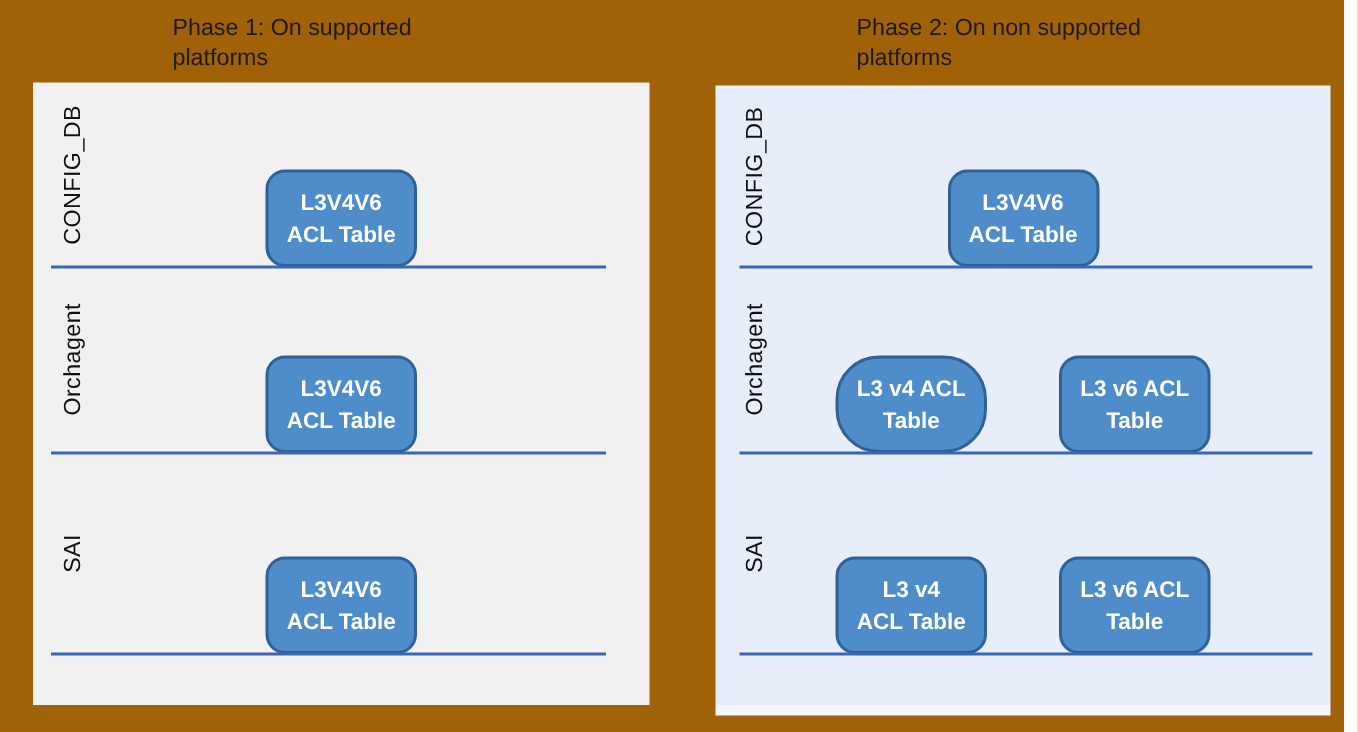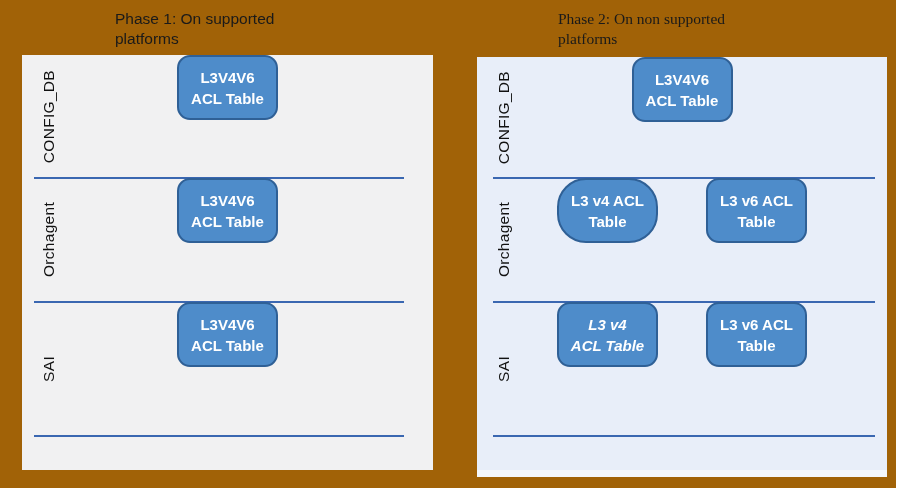--- a/index.html
+++ b/index.html
@@ -18,21 +18,21 @@
   .panel-title {
     position: absolute;
     top: 9px;
     font-size: 15.5px;
     line-height: 20px;
     color: #1a1a1a;
     width: 200px;
     white-space: pre-line;
   }
   .panel-title.p1 { left: 115px; width: 175px; }
-  .panel-title.p2 { left: 558px; width: 215px; font-family: Liberation Serif, serif; }
+  .panel-title.p2 { left: 571px; width: 215px; }
 
   .panel {
     position: absolute;
     display: flex;
     flex-direction: column;
     box-sizing: border-box;
   }
   .panel.panel-left  { left: 22px;  top: 55px; width: 411px; height: 415px; }
   .panel.panel-right { left: 477px; top: 57px; width: 410px; height: 413px; }
 
@@ -71,21 +71,21 @@
     transform: rotate(180deg);
     font-size: 15.5px;
     color: #111111;
     letter-spacing: 0.3px;
     white-space: nowrap;
   }
 
   .row-boxes {
     flex: 1;
     display: flex;
-    align-items: flex-start;
+    align-items: flex-end;
     justify-content: center;
     gap: 48px;
   }
 
   .box {
     box-sizing: border-box;
     width: 101px;
     min-height: 65px;
     border: 2px solid #2f6096;
     border-radius: 13px;
@@ -181,21 +181,21 @@
 Table</div>
       </div>
       <div class="row-divider" style="background-color: rgb(58, 103, 177);"></div>
     </div>
 
     <div class="row r3">
       <div class="row-label">
         <span>SAI</span>
       </div>
       <div class="row-boxes">
-        <div class="box" style="background-color: rgb(78, 140, 202); border-color: rgb(47, 96, 150); font-style: italic;">L3 v4
+        <div class="box" style="background-color: rgb(78, 140, 202); border-color: rgb(47, 96, 150);">L3 v4
 ACL Table</div>
         <div class="box" style="background-color: rgb(78, 140, 202); border-color: rgb(47, 96, 150);">L3 v6 ACL
 Table</div>
       </div>
       <div class="row-divider" style="background-color: rgb(58, 103, 177);"></div>
     </div>
 
     <div class="row-spacer"></div>
   </div>
 

